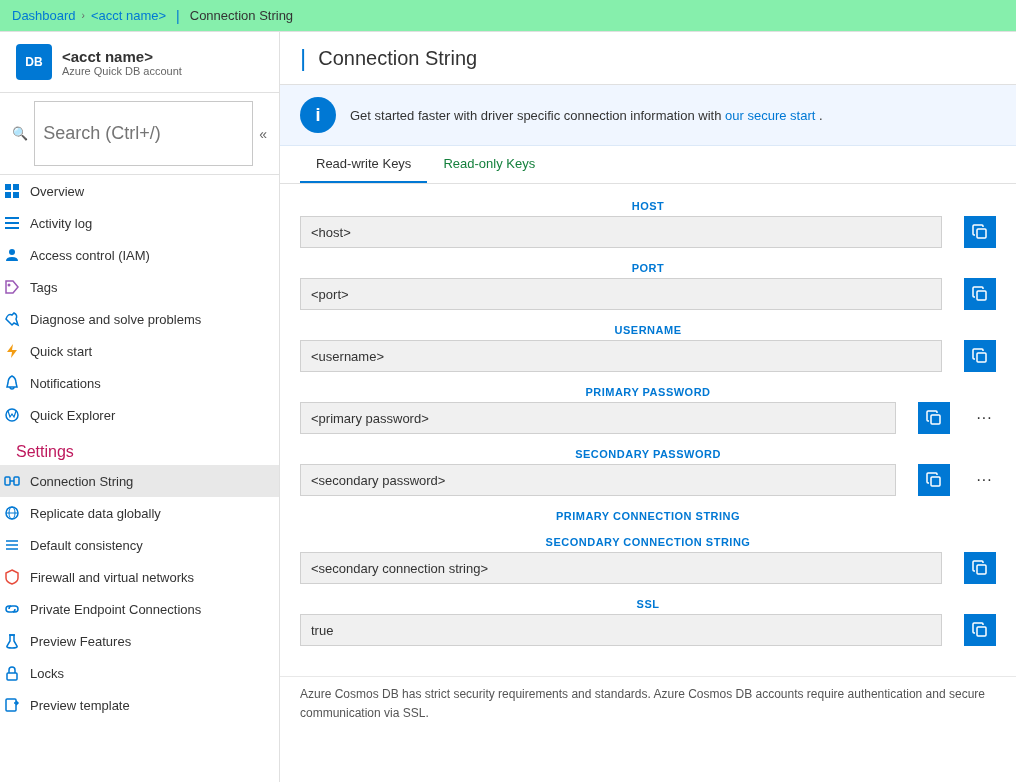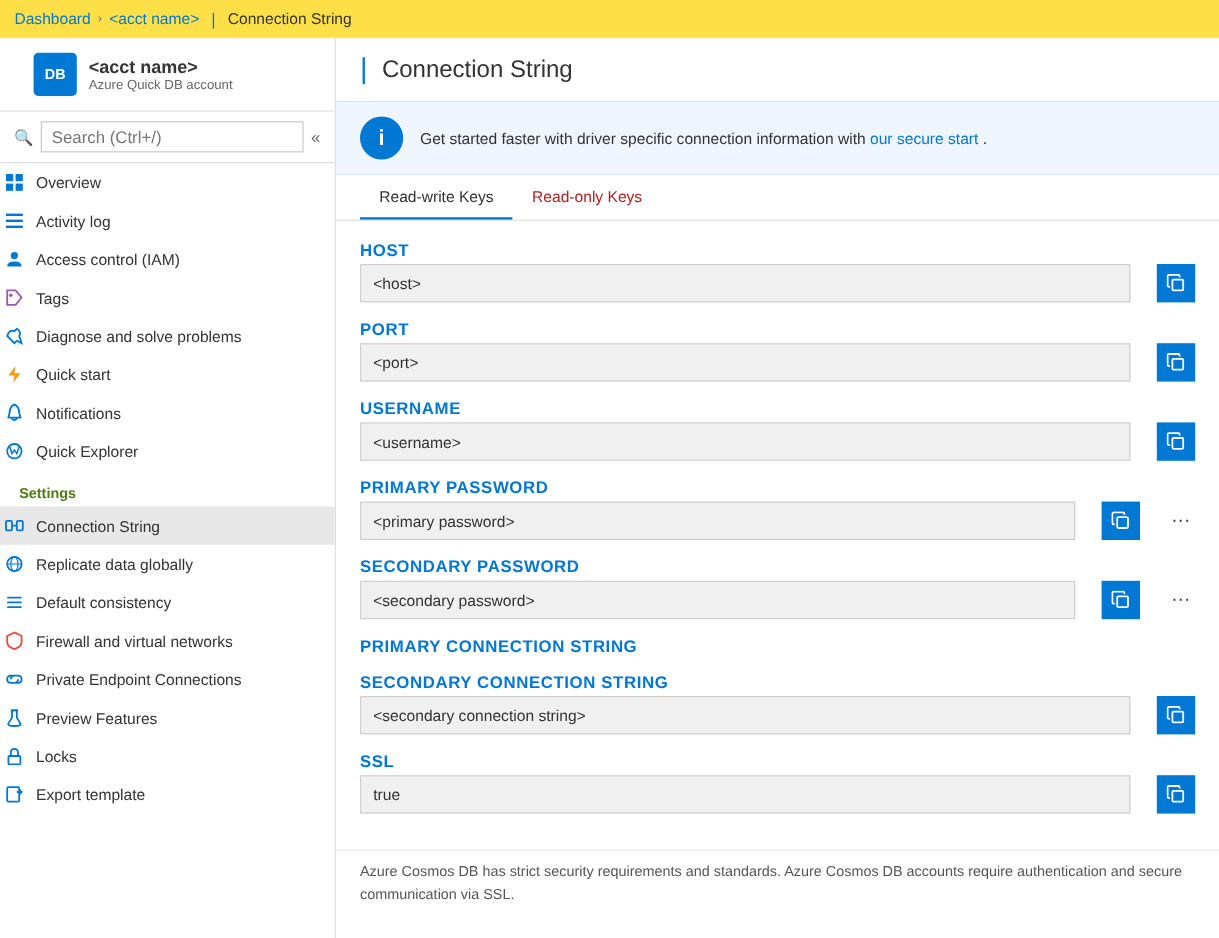--- a/index.html
+++ b/index.html
@@ -1,21 +1,21 @@
 <!DOCTYPE html>
 <html><head>
   <meta charset="utf-8">
   <style>
     * { box-sizing: border-box; margin: 0; padding: 0; font-family: 'Segoe UI', Arial, sans-serif; font-size: 13px; }
     body { background: #f3f2f1; width: 1016px; height: 782px; overflow: hidden; }
 
     
     .breadcrumb {
       display: flex; align-items: center; height: 32px; padding: 0 12px;
-      background: #fde047; font-size: 12px; color: #0078d4; gap: 6px;
+      background: #86efac; font-size: 12px; color: #0078d4; gap: 6px;
       border-bottom: 1px solid #e0e0e0;
     }
     .breadcrumb-sep { color: #666; font-size: 10px; }
     .breadcrumb-divider { color: #0078d4; font-size: 14px; font-weight: 300; margin: 0 4px; }
 
     
     .main-layout { display: flex; height: calc(782px - 32px); }
 
     
     .sidebar {
@@ -25,21 +25,21 @@
     }
 
     
     .account-header {
       display: flex; align-items: center; padding: 12px 16px; gap: 10px;
       border-bottom: 1px solid #e0e0e0;
     }
     .db-icon-circle {
       width: 36px; height: 36px; background: #0078d4; border-radius: 4px;
       display: flex; align-items: center; justify-content: center;
-      color: #fff; font-size: 12px; font-weight: bold; flex-shrink: 0; margin-left: 12px;
+      color: #fff; font-size: 12px; font-weight: bold; flex-shrink: 0;
     }
     .account-info { flex: 1; }
     .account-name { font-size: 15px; font-weight: 600; color: #333; }
     .account-sub { font-size: 11px; color: #666; }
 
     
     .search-box {
       padding: 8px 12px; border-bottom: 1px solid #e0e0e0;
       display: flex; align-items: center; gap: 6px;
     }
@@ -51,22 +51,22 @@
 
     
     .nav-item {
       display: flex; align-items: center; padding: 8px 4px; gap: 10px;
       cursor: pointer; color: #333; font-size: 13px;
     }
     .nav-item.active { background: #e8e8e8; font-weight: 500; }
     .nav-icon { width: 16px; height: 16px; display: flex; align-items: center; justify-content: center; flex-shrink: 0; }
 
     .section-label {
-      padding: 12px 16px 4px; font-size: 12px; font-weight: 700;
-      color: #4d7c0f; text-transform: none;
+      padding: 12px 16px 4px; font-size: 16px; font-weight: 400;
+      color: #be185d; text-transform: none;
     }
 
     
     .sidebar-scroll { flex: 1; overflow-y: auto; position: relative; }
 
     
     .content {
       flex: 1; background: #fff; overflow-y: auto; padding: 0;
     }
 
@@ -91,31 +91,31 @@
     }
     .info-text { font-size: 13px; color: #333; }
     .info-text a { color: #0078d4; text-decoration: none; }
 
     
     .tabs {
       display: flex; padding: 0 20px; border-bottom: 1px solid #e0e0e0;
       gap: 0;
     }
     .tab {
-      padding: 10px 16px; font-size: 13px; color: #b91c1c;
+      padding: 10px 16px; font-size: 13px; color: #15803d;
       cursor: pointer; border-bottom: 2px solid transparent;
     }
     .tab.active { color: #333; border-bottom: 2px solid #0078d4; font-weight: 500; }
 
     
     .fields-area { padding: 16px 20px; }
     .field-group { margin-bottom: 14px; }
     .field-label {
-      font-size: 14px; font-weight: 600; color: #0078d4;
-      letter-spacing: 0.5px; text-transform: uppercase; margin-bottom: 4px;
+      font-size: 11px; font-weight: 600; color: #0078d4;
+      letter-spacing: 0.5px; text-transform: uppercase; margin-bottom: 4px; text-align: center;
     }
     .field-row { display: flex; align-items: center; gap: 22px; }
     .field-input {
       flex: 1; background: #f0f0f0; border: 1px solid #d0d0d0;
       padding: 6px 10px; font-size: 13px; color: #333; height: 32px;
       outline: none;
     }
     .copy-btn {
       width: 32px; height: 32px; background: #0078d4; border: none;
       cursor: pointer; display: flex; align-items: center; justify-content: center;
@@ -153,21 +153,21 @@
     <div class="account-header">
       <div class="db-icon-circle">DB</div>
       <div class="account-info">
         <div class="account-name">&lt;acct name&gt;</div>
         <div class="account-sub">Azure Quick DB account</div>
       </div>
     </div>
 
     <div class="search-box">
       <span class="search-icon">🔍</span>
-      <input type="text" style="border: 1px solid rgb(200, 200, 200); padding: 4px 8px; width: 100%; font-size: 14px; outline: none;" placeholder="Search (Ctrl+/)">
+      <input type="text" style="border: 1px solid rgb(200, 200, 200); padding: 21px 8px; width: 100%; font-size: 18px; outline: none;" placeholder="Search (Ctrl+/)">
       <span style="color:#666; cursor:pointer; font-size:14px;">«</span>
     </div>
 
     <div class="sidebar-scroll">
 
       <div class="nav-item">
         <div class="nav-icon">
           <svg width="16" height="16" viewBox="0 0 16 16">
               <rect x="1" y="1" width="6" height="6" fill="#0078d4"></rect>
               <rect x="9" y="1" width="6" height="6" fill="#0078d4"></rect>
@@ -322,21 +322,21 @@
       </div>
 
       <div class="nav-item">
         <div class="nav-icon">
           <svg width="16" height="16" viewBox="0 0 16 16">
               <rect x="2" y="2" width="10" height="12" rx="1" fill="none" stroke="#0078d4" stroke-width="1.5"></rect>
               <line x1="10" y1="6" x2="14" y2="6" stroke="#0078d4" stroke-width="1.5"></line>
               <polyline points="12,4 14,6 12,8" fill="none" stroke="#0078d4" stroke-width="1.5"></polyline>
             </svg>
         </div>
-        <span>Export template</span>
+        <span>Preview template</span>
       </div>
 
     </div>
   </div>
 
   <div class="content">
 
     <div class="page-header">
       <span class="page-header-divider">|</span>
       <h1 class="page-title">Connection String</h1>

